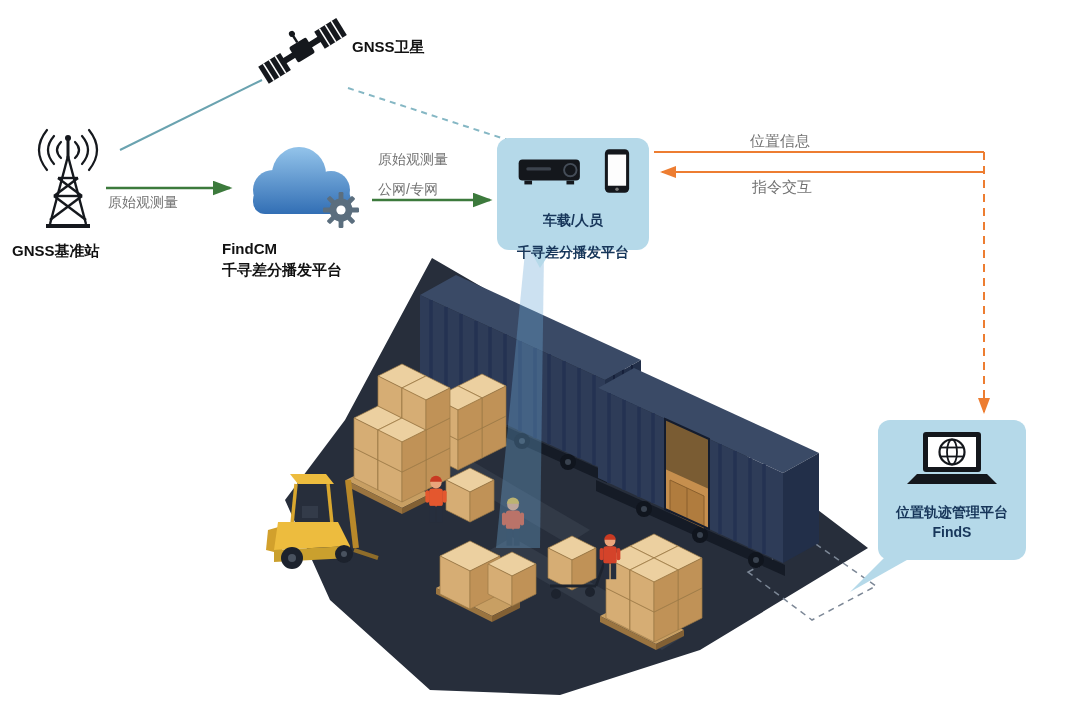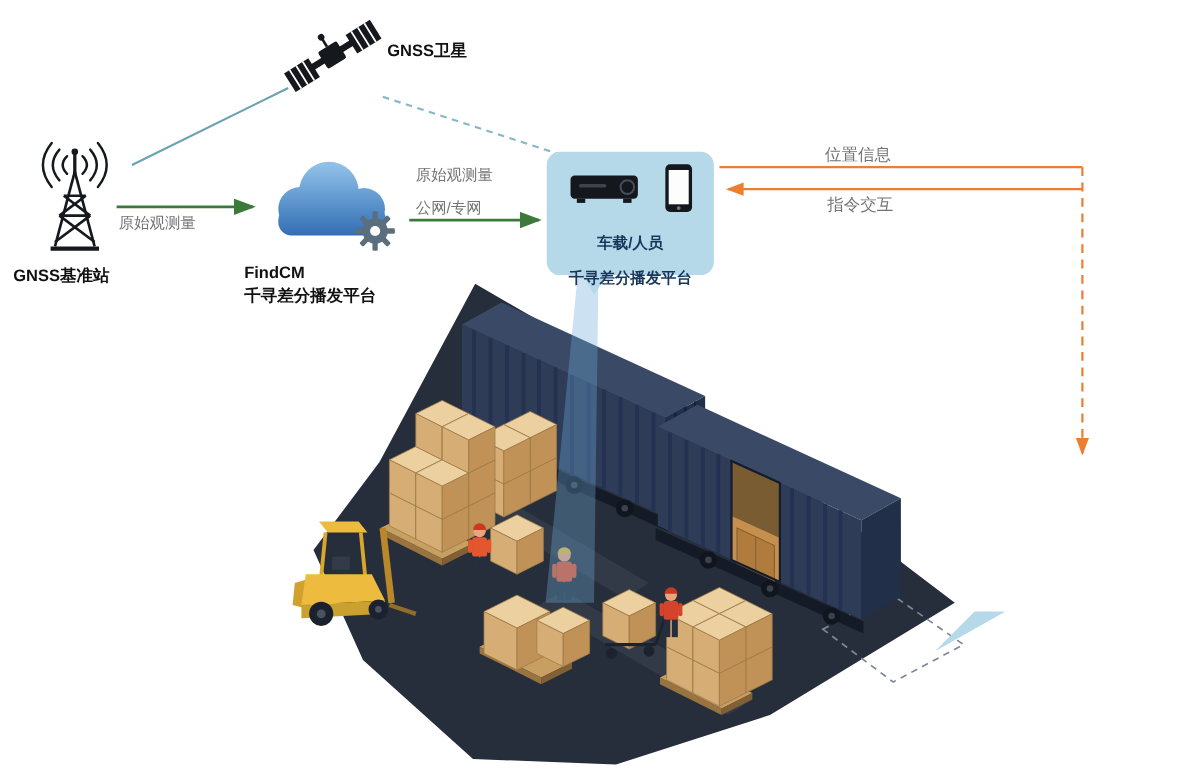--- a/index.html
+++ b/index.html
@@ -339,14 +339,29 @@
         <circle cx="15" cy="47" r="2" fill="#777"></circle>
       </svg>
     </div>
     <div class="txt">车载/人员</div>
     <div class="txt">千寻差分播发平台</div>
   </div>
 
   <div class="edge-lbl" style="left:750px;top:131px;width:120px;font-size:15px;">位置信息</div>
   <div class="edge-lbl" style="left:752px;top:177px;width:120px;font-size:15px;">指令交互</div>
 
+  <div class="bubble" style="left:878px;top:420px;width:148px;height:140px;padding-top:12px;">
+    <svg width="90" height="62" viewBox="0 0 90 62">
+      <rect x="16" y="0" width="58" height="40" rx="3" fill="#14171c"></rect>
+      <rect x="21" y="5" width="48" height="30" fill="#ffffff"></rect>
+      <g transform="translate(45,20)" stroke="#14171c" fill="none">
+        <circle r="12.5" stroke-width="2.2"></circle>
+        <ellipse rx="5" ry="12.5" stroke-width="1.8"></ellipse>
+        <line x1="-11.5" y1="-4.5" x2="11.5" y2="-4.5" stroke-width="1.8"></line>
+        <line x1="-11.5" y1="4.5" x2="11.5" y2="4.5" stroke-width="1.8"></line>
+      </g>
+      <polygon points="10,42 80,42 90,52 0,52" fill="#14171c"></polygon>
+    </svg>
+    <div class="txt" style="margin-top:8px;">位置轨迹管理平台</div>
+    <div class="txt">FindS</div>
+  </div>
 
 </div>
 
 </body></html>

